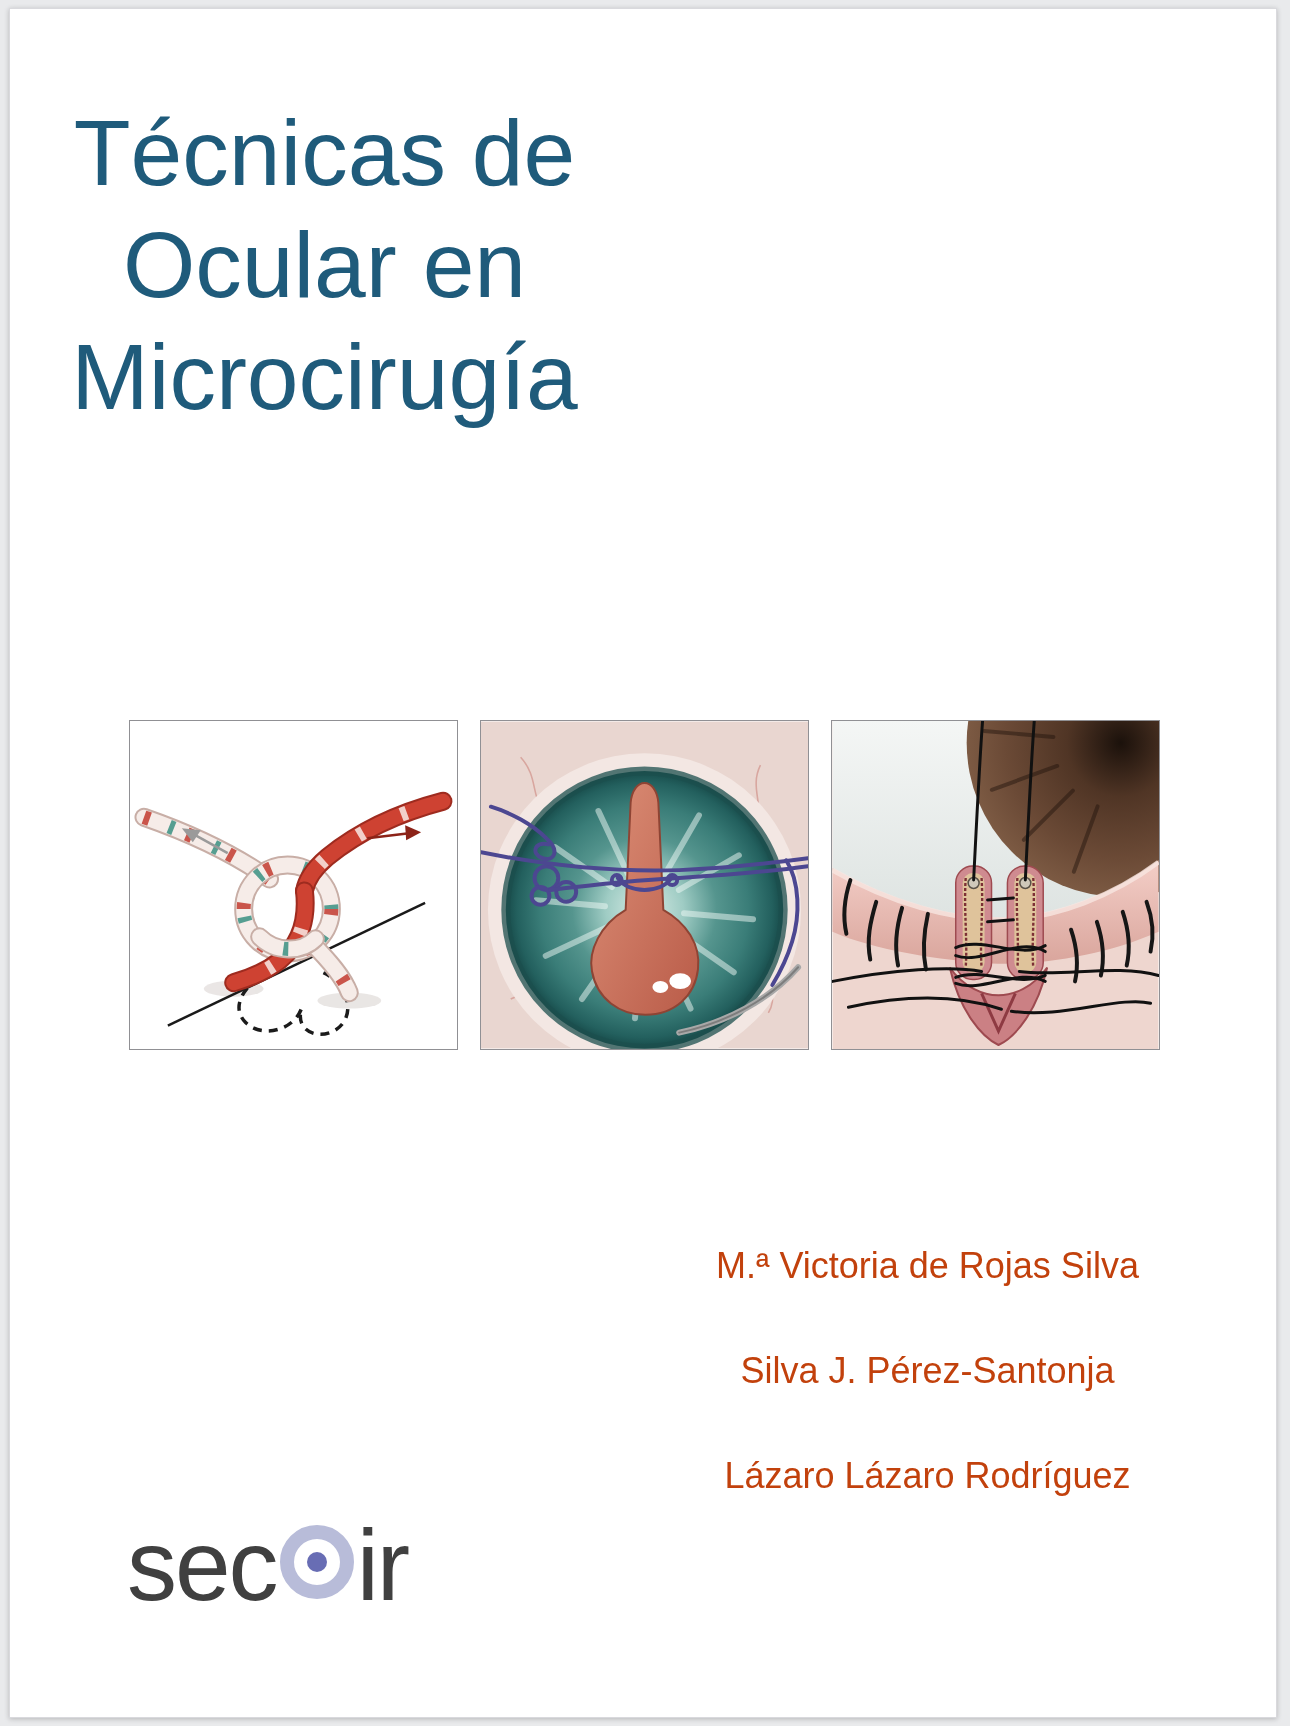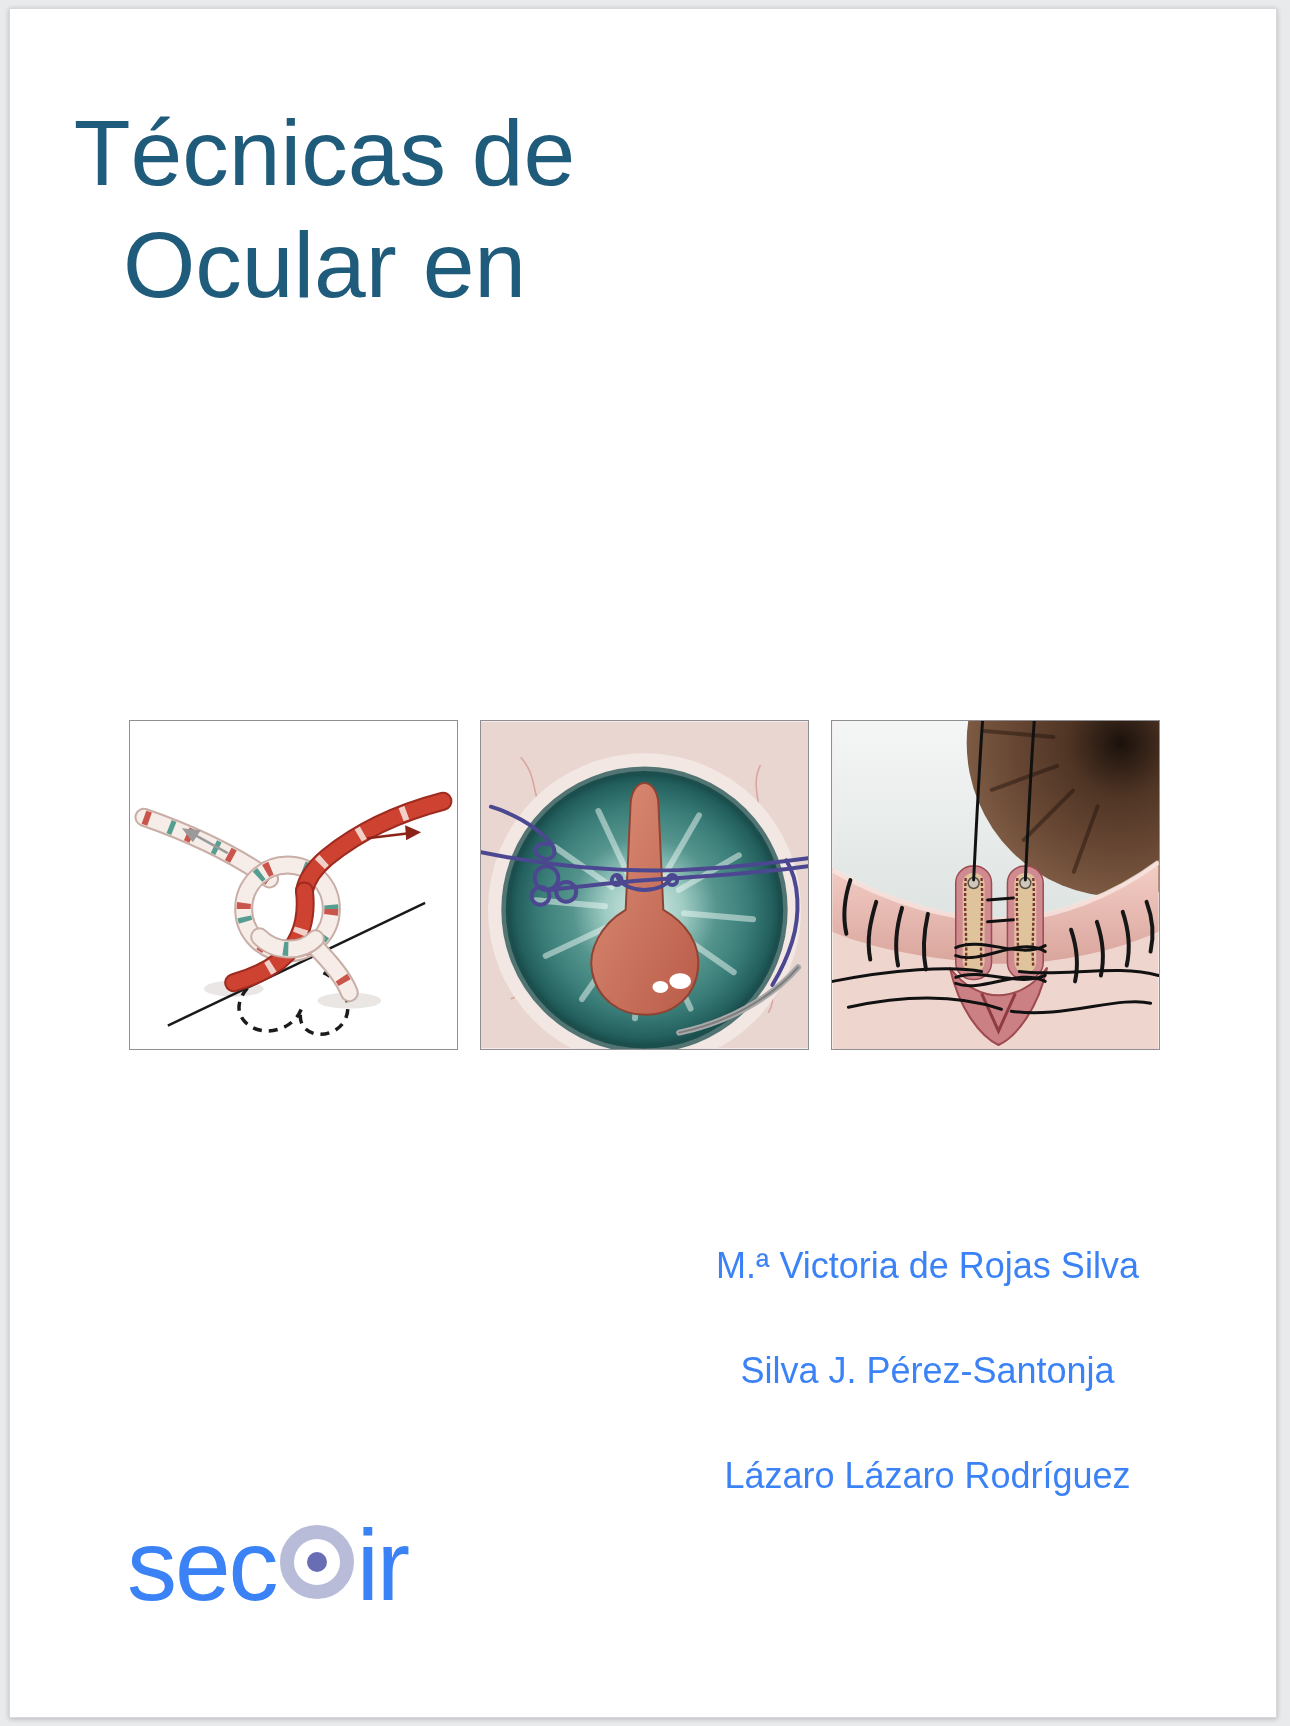--- a/index.html
+++ b/index.html
@@ -37,32 +37,32 @@
     border:1px solid #909094;
     box-sizing:border-box;
     background:#fff;
     overflow:hidden;
   }
   .panel svg{display:block;width:100%;height:100%;}
   
   .authors{
     position:absolute;left:655px;top:1204px;width:525px;
     text-align:center;
-    color:#3b82f6;
+    color:#c2410c;
     font-size:36px;
   }
   .authors .author{
     height:105px;line-height:105px;
     white-space:nowrap;
   }
   
   .logo{
     position:absolute;left:117px;top:1500px;height:104px;
     display:flex;align-items:flex-end;
-    color:#3b82f6;
+    color:#404040;
     font-size:100px;line-height:96px;
     letter-spacing:-2px;
   }
   .logo .ltr{font-weight:400;}
   .logo .o-ring{
     width:74px;height:74px;
     border:14px solid #b8bcd9;
     border-radius:50%;
     box-sizing:border-box;
     margin:0 3px 14px 3px;
@@ -76,20 +76,21 @@
   }
 </style>
 </head>
 <body>
 
 <div class="page">
 
   <div class="title">
     <div>Técnicas de</div>
     <div>Ocular en</div>
+    <div>Microcirugía</div>
   </div>
 
   <div class="panels">
 
     <div class="panel" aria-label="suture-knot-illustration">
       <svg viewBox="0 0 328 328">
         <style>
           .wo{stroke:#c8aea6;stroke-width:19;fill:none;stroke-linecap:round}
           .wb{stroke:#f6ece8;stroke-width:15;fill:none;stroke-linecap:round}
           .wsr{stroke:#c23b2f;stroke-width:14;fill:none;stroke-dasharray:6 40;opacity:.85}

